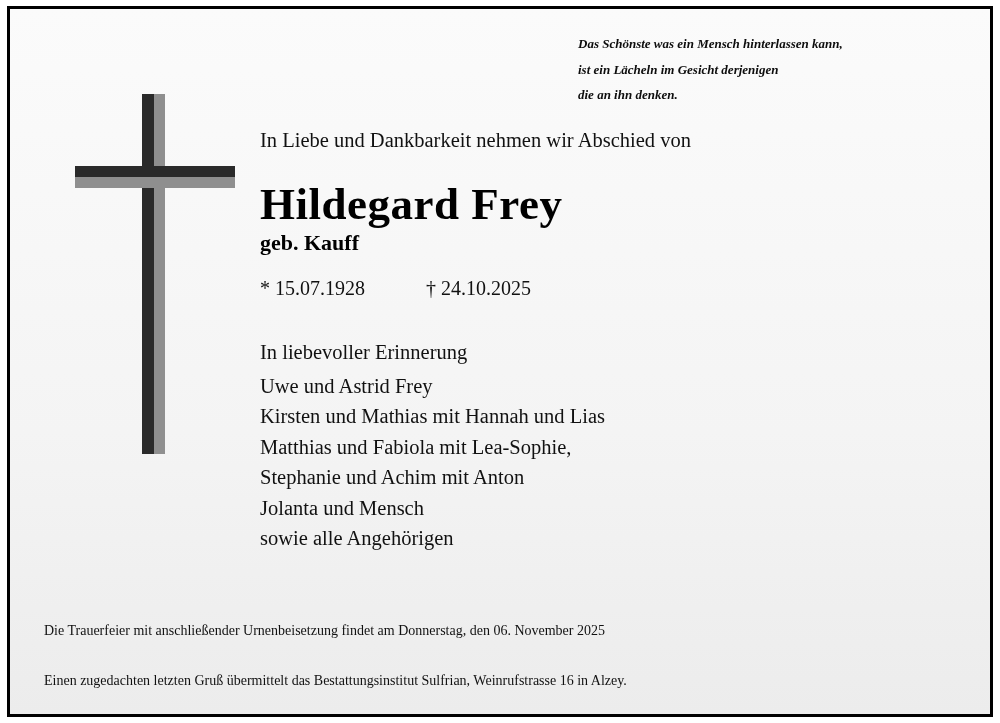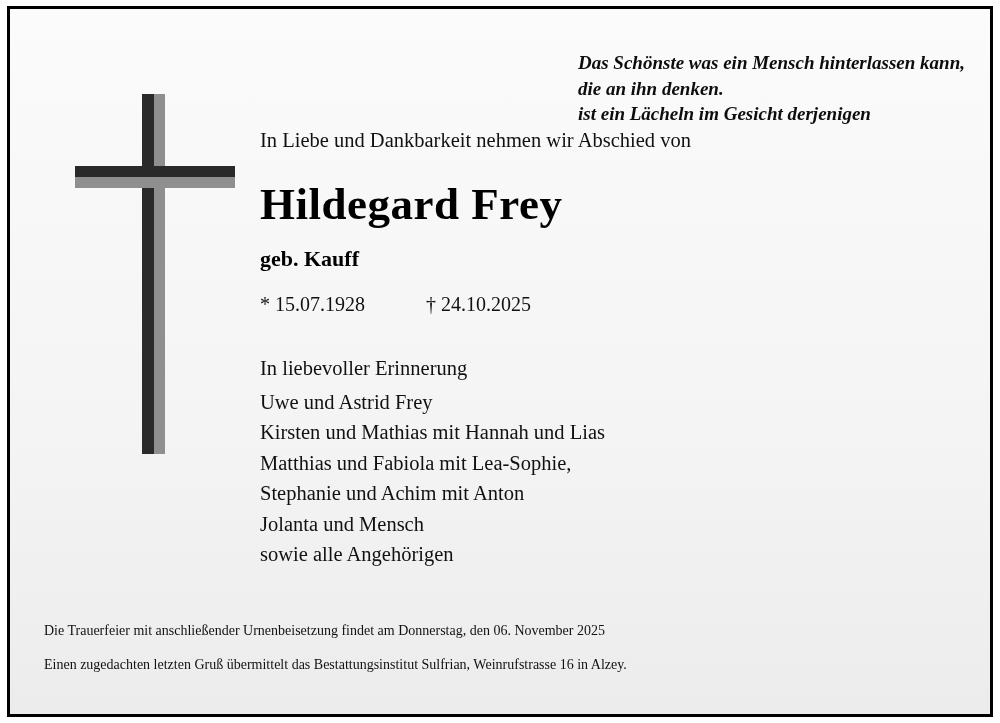--- a/index.html
+++ b/index.html
@@ -81,26 +81,25 @@
     background: #8f8f8f;
   }
 
   
   .quote {
     position: absolute;
     left: 568px;
     top: 22px;
     width: 400px;
     font-style: italic;
-    font-size: 19px;
+    font-size: 13px;
     line-height: 25.5px;
     font-weight: bold;
     color: #0d0d0d;
     text-align: left;
-    margin-top: 19px;
   }
   .quote div { white-space: nowrap; }
 
   
   .main {
     position: absolute;
     left: 250px;
     top: 118px;
     width: 730px;
   }
@@ -111,21 +110,21 @@
   }
   .name {
     margin-top: 25px;
     font-size: 45px;
     font-weight: bold;
     letter-spacing: 0.5px;
     color: #000000;
     line-height: 52px;
   }
   .maiden {
-    margin-top: 16px;
+    margin-top: 0;
     font-size: 22px;
     font-weight: bold;
     color: #000000;
   }
   .dates {
     margin-top: 21px;
     font-size: 20px;
     color: #111111;
   }
   .dates .birth { margin-right: 56px; }
@@ -144,40 +143,40 @@
     position: absolute;
     left: 34px;
     top: 608px;
     width: 920px;
     font-size: 14px;
     line-height: 28px;
     text-align: left;
     color: #111111;
   }
   .footer .line2 { }
-  .footer .line3 { margin-top: 6px; }
+  .footer .line3 { margin-top: 22px; }
 </style>
 </head>
 <body>
 
 <div class="page">
   <div class="frame">
     <div class="inner">
 
       <div class="cross-wrap">
         <div class="cross-v-dark"></div>
         <div class="cross-v-grey"></div>
         <div class="cross-h-dark"></div>
         <div class="cross-h-grey"></div>
       </div>
 
       <div class="quote">
         <div>Das Schönste was ein Mensch hinterlassen kann,</div>
+        <div>ist ein Lächeln im Gesicht derjenigen</div>
         <div>die an ihn denken.</div>
-        <div>ist ein Lächeln im Gesicht derjenigen</div>
       </div>
 
       <div class="main">
         <div class="intro">In Liebe und Dankbarkeit nehmen wir Abschied von</div>
         <div class="name">Hildegard Frey</div>
         <div class="maiden">geb. Kauff</div>
         <div class="dates">
           <span class="birth">* 15.07.1928</span>
           <span class="death">† 24.10.2025</span>
         </div>

